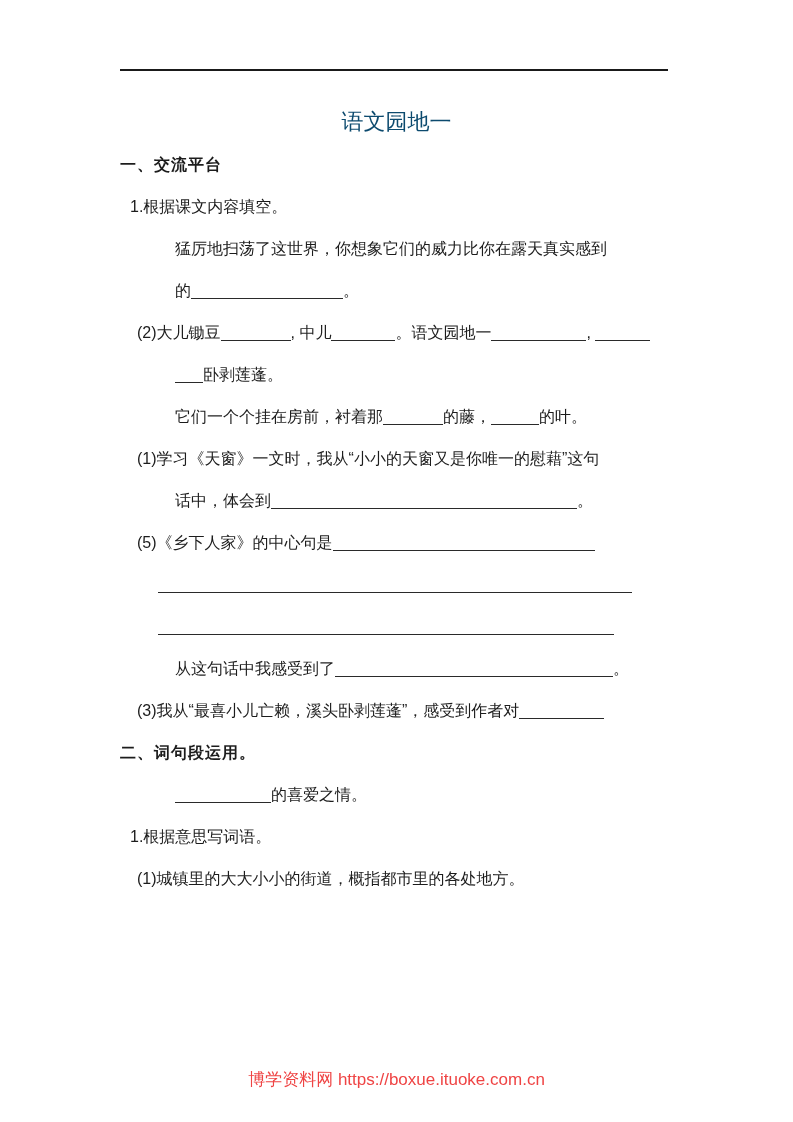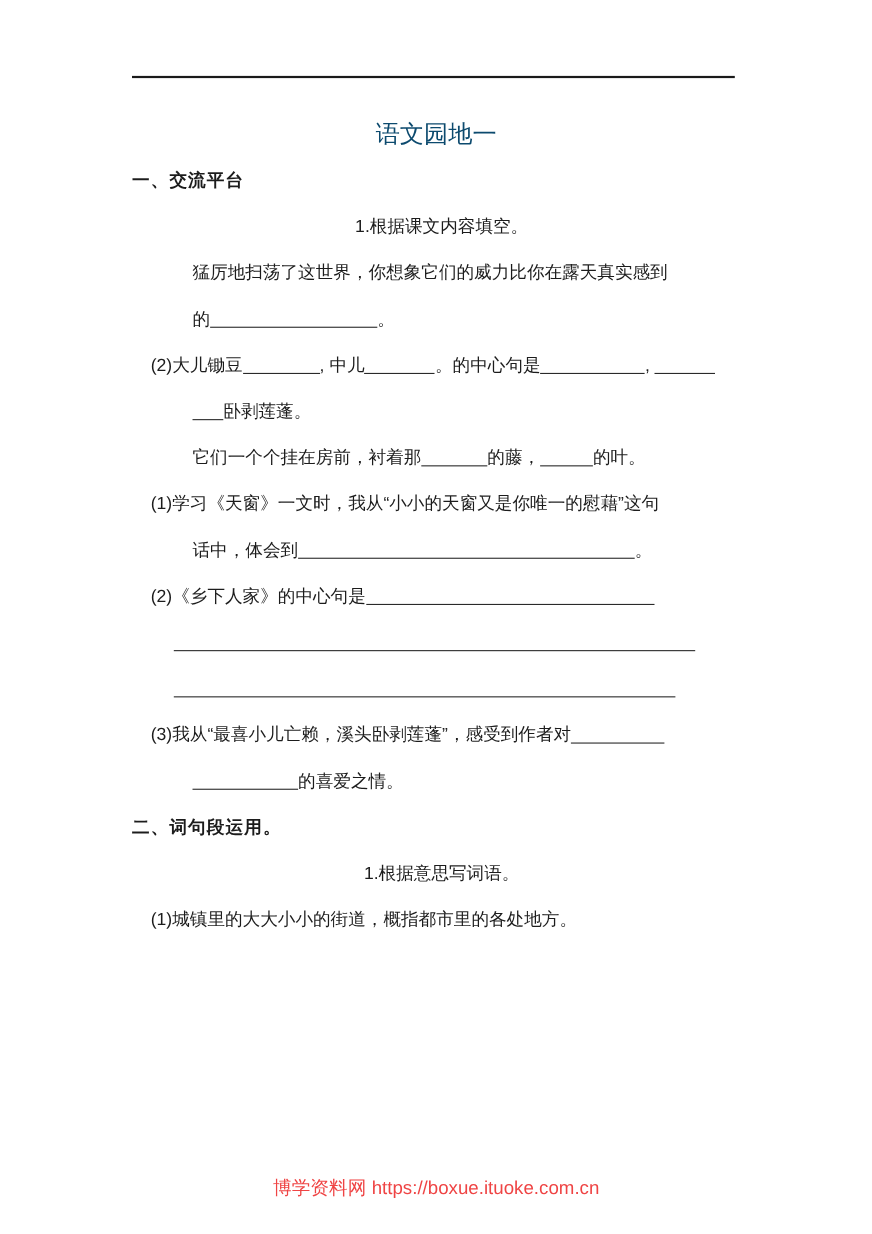--- a/index.html
+++ b/index.html
@@ -34,21 +34,21 @@
   }
   .line {
     height: 42px;
     line-height: 42px;
     font-size: 16px;
     white-space: nowrap;
   }
   .line .txt { white-space: pre; }
   .bold { font-weight: 700; letter-spacing: 1px; }
   .indent-0 { padding-left: 0; }
-  .indent-1 { padding-left: 10px; text-align: center; }
+  .indent-1 { padding-left: 10px; }
   .indent-2 { padding-left: 17px; }
   .indent-3 { padding-left: 55px; }
   .indent-4 { padding-left: 38px; }
   .blank {
     display: inline-block;
     height: 3px;
     border-bottom: 1.5px solid #2a2a2a;
     vertical-align: -3px;
   }
   .footer {
@@ -68,31 +68,32 @@
 <div class="page">
   <div class="topline"></div>
 
   <div class="doc">
     <div class="title">语文园地一</div>
     <div>
         <div class="line indent-0 bold"><span class="txt">一、交流平台</span></div>
         <div class="line indent-1"><span class="txt">1.根据课文内容填空。</span></div>
         <div class="line indent-3"><span class="txt">猛厉地扫荡了这世界，你想象它们的威力比你在露天真实感到</span></div>
         <div class="line indent-3"><span class="txt">的</span><span class="blank" style="width: 152px;"></span><span class="txt">。</span></div>
-        <div class="line indent-2"><span class="txt">(2)大儿锄豆</span><span class="blank" style="width: 70px;"></span><span class="txt">, 中儿</span><span class="blank" style="width: 64px;"></span><span class="txt">。的中心句是</span><span class="blank" style="width: 95px;"></span><span class="txt">, </span><span class="blank" style="width: 55px;"></span></div>
+        <div class="line indent-2"><span class="txt">(2)大儿锄豆</span><span class="blank" style="width: 70px;"></span><span class="txt">, 中儿</span><span class="blank" style="width: 64px;"></span><span class="txt">。语文园地一</span><span class="blank" style="width: 95px;"></span><span class="txt">, </span><span class="blank" style="width: 55px;"></span></div>
         <div class="line indent-3"><span class="blank" style="width: 28px;"></span><span class="txt">卧剥莲蓬。</span></div>
         <div class="line indent-3"><span class="txt">它们一个个挂在房前，衬着那</span><span class="blank" style="width: 60px;"></span><span class="txt">的藤，</span><span class="blank" style="width: 48px;"></span><span class="txt">的叶。</span></div>
         <div class="line indent-2"><span class="txt">(1)学习《天窗》一文时，我从“小小的天窗又是你唯一的慰藉”这句</span></div>
         <div class="line indent-3"><span class="txt">话中，体会到</span><span class="blank" style="width: 306px;"></span><span class="txt">。</span></div>
-        <div class="line indent-2"><span class="txt">(2)《乡下人家》的中心句是</span><span class="blank" style="width: 262px;"></span></div>
+        <div class="line indent-2"><span class="txt">(5)《乡下人家》的中心句是</span><span class="blank" style="width: 262px;"></span></div>
         <div class="line indent-4"><span class="blank" style="width: 474px;"></span></div>
         <div class="line indent-4"><span class="blank" style="width: 456px;"></span></div>
+        <div class="line indent-3"><span class="txt">从这句话中我感受到了</span><span class="blank" style="width: 278px;"></span><span class="txt">。</span></div>
         <div class="line indent-2"><span class="txt">(3)我从“最喜小儿亡赖，溪头卧剥莲蓬”，感受到作者对</span><span class="blank" style="width: 85px;"></span></div>
+        <div class="line indent-0 bold"><span class="txt">二、词句段运用。</span></div>
         <div class="line indent-3"><span class="blank" style="width: 96px;"></span><span class="txt">的喜爱之情。</span></div>
-        <div class="line indent-0 bold"><span class="txt">二、词句段运用。</span></div>
         <div class="line indent-1"><span class="txt">1.根据意思写词语。</span></div>
         <div class="line indent-2"><span class="txt">(1)城镇里的大大小小的街道，概指都市里的各处地方。</span></div>
       </div>
   </div>
 
   <div class="footer">
     <span>博学资料网</span><span> </span><span>https://boxue.ituoke.com.cn</span>
   </div>
 </div>
 

